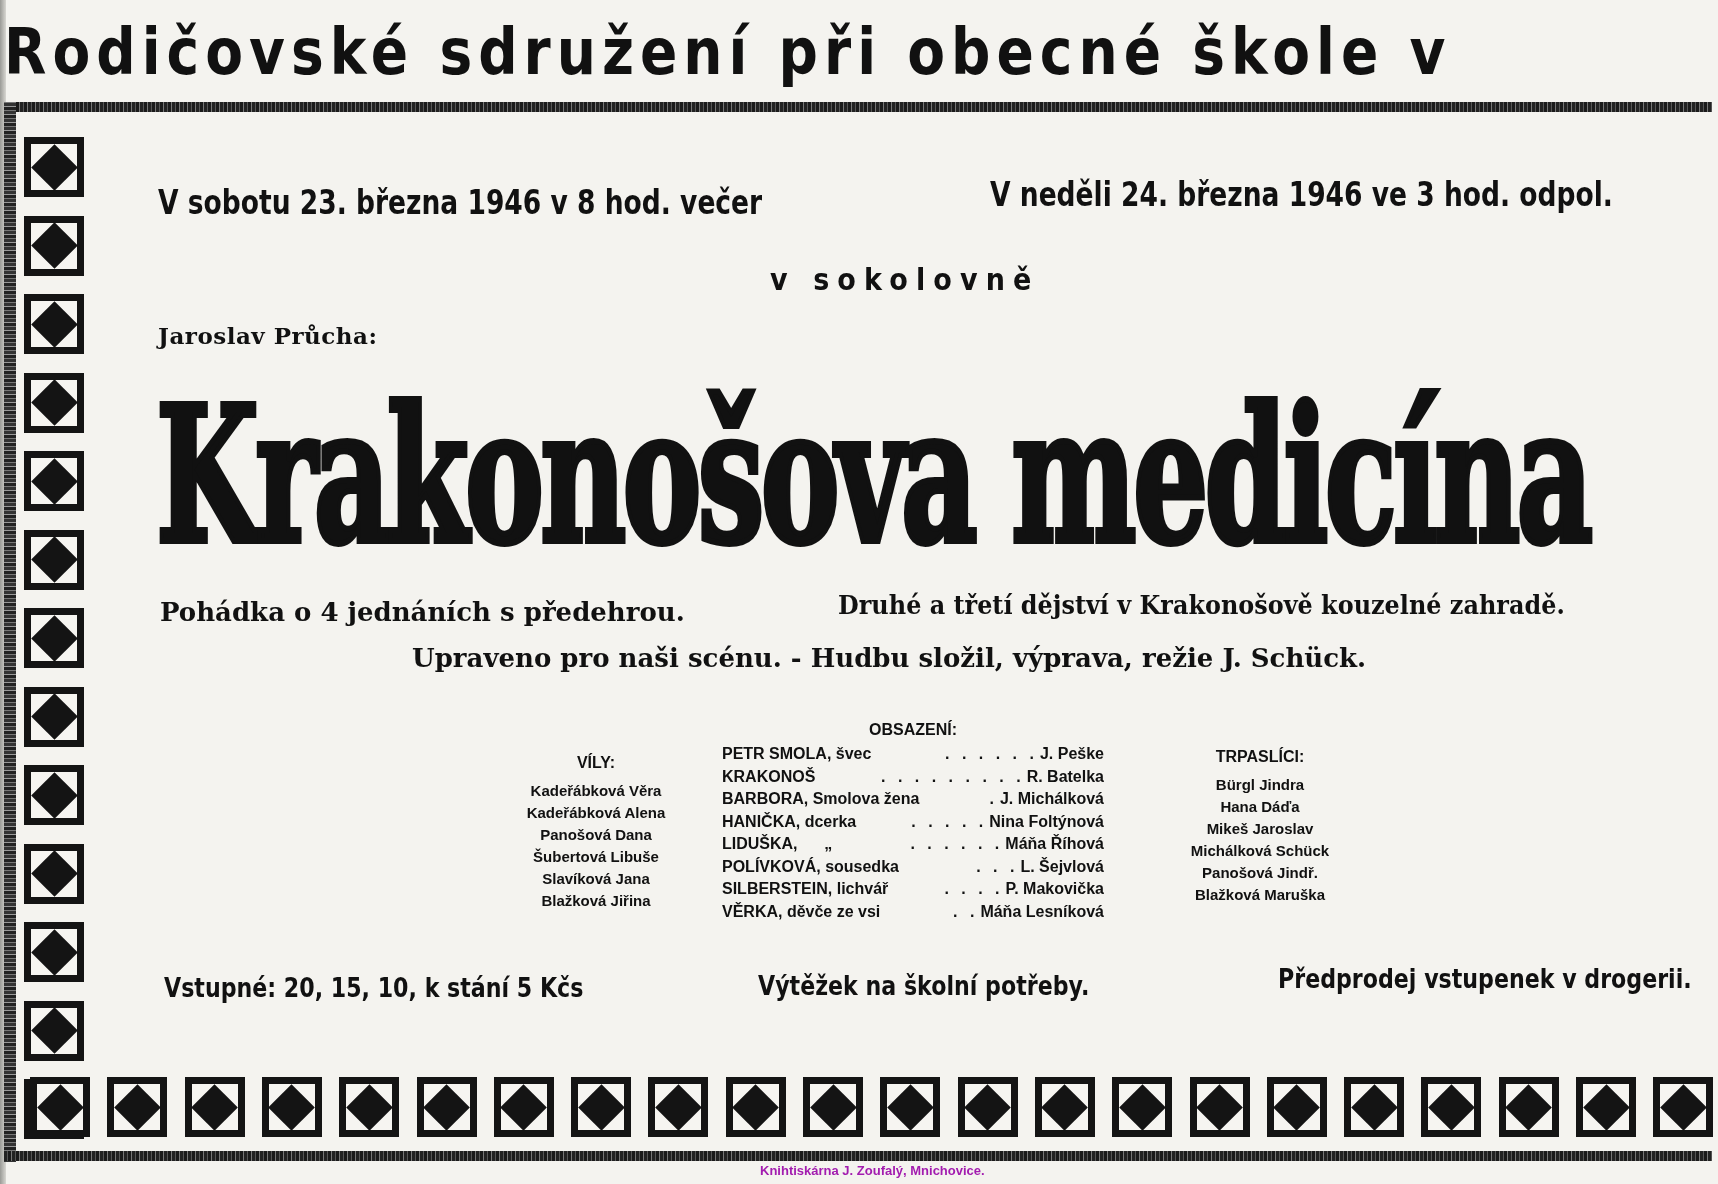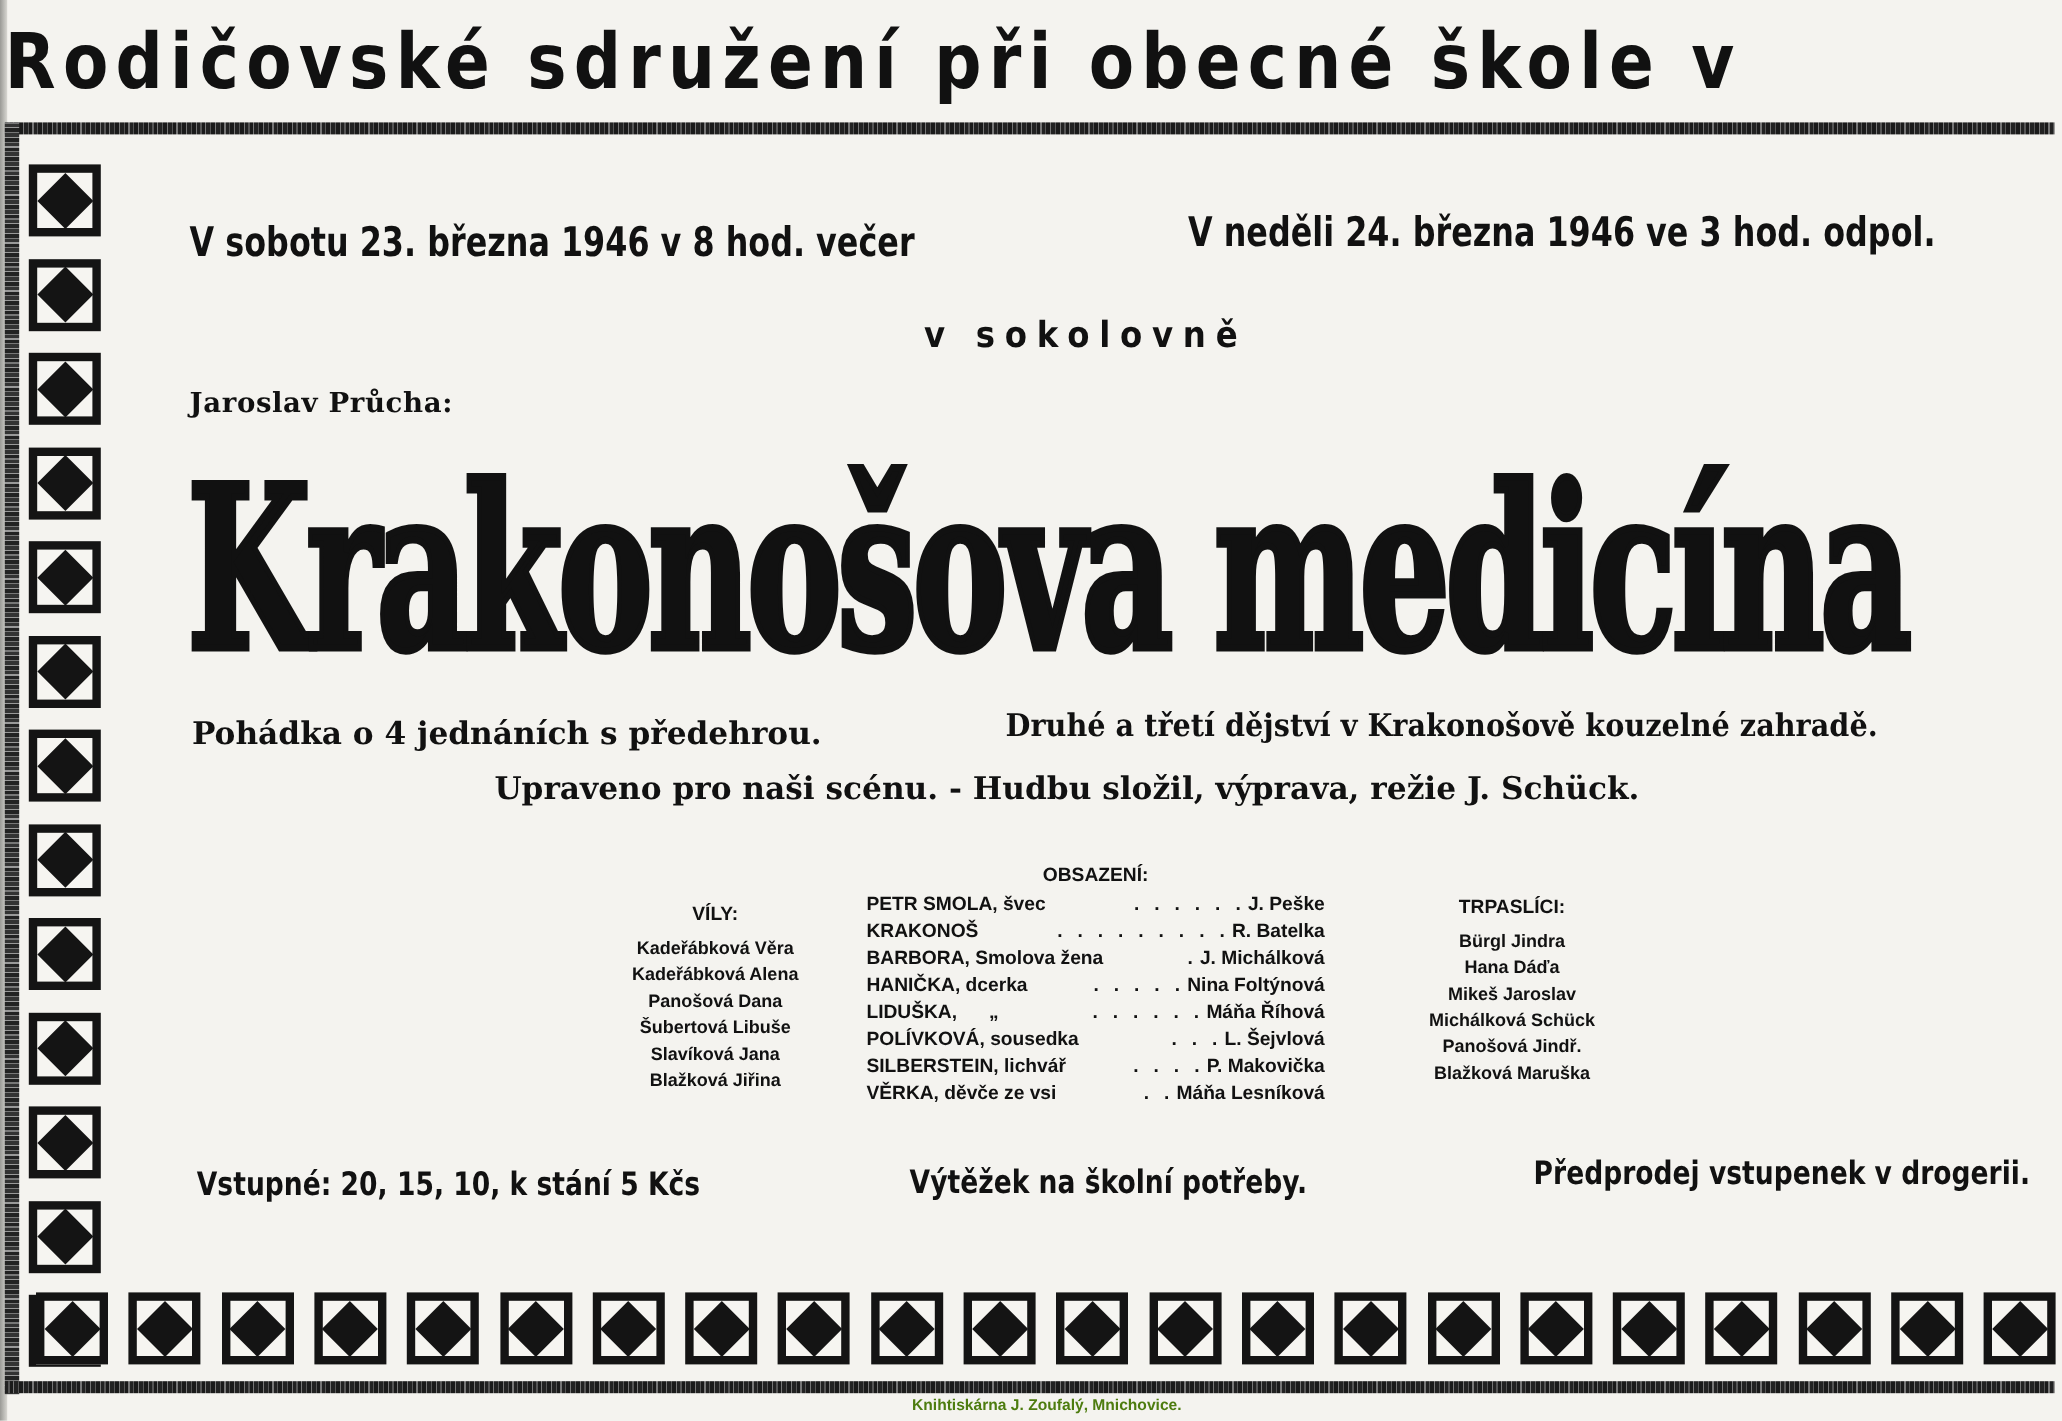--- a/index.html
+++ b/index.html
@@ -79,21 +79,21 @@
   .cast-row .dots { flex:1 1 auto; overflow:hidden; letter-spacing:4px; padding:0 2px; text-align:right; }
   .cast-row .actor { flex:0 0 auto; }
 
   .footer-text { font-size:27px; transform:scaleX(0.82); top:972px; }
   .admission { left:164px; }
   .proceeds { left:758px; top:970px; }
   .presale { left:1278px; top:963px; }
 
   .printer {
     left:760px; top:1163px; font-family:"Liberation Sans", sans-serif;
-    font-size:13px; font-weight:bold; white-space:nowrap; color:#4d7c0f;
+    font-size:13px; font-weight:bold; white-space:nowrap; color:#a21caf;
   }
 </style>
 </head>
 <body>
 
 <div class="abs scan-edge"></div>
 
 <div class="abs header-title">Rodičovské sdružení při obecné škole v Chocerad</div>
 
 <div class="abs rule rule-top"></div>

